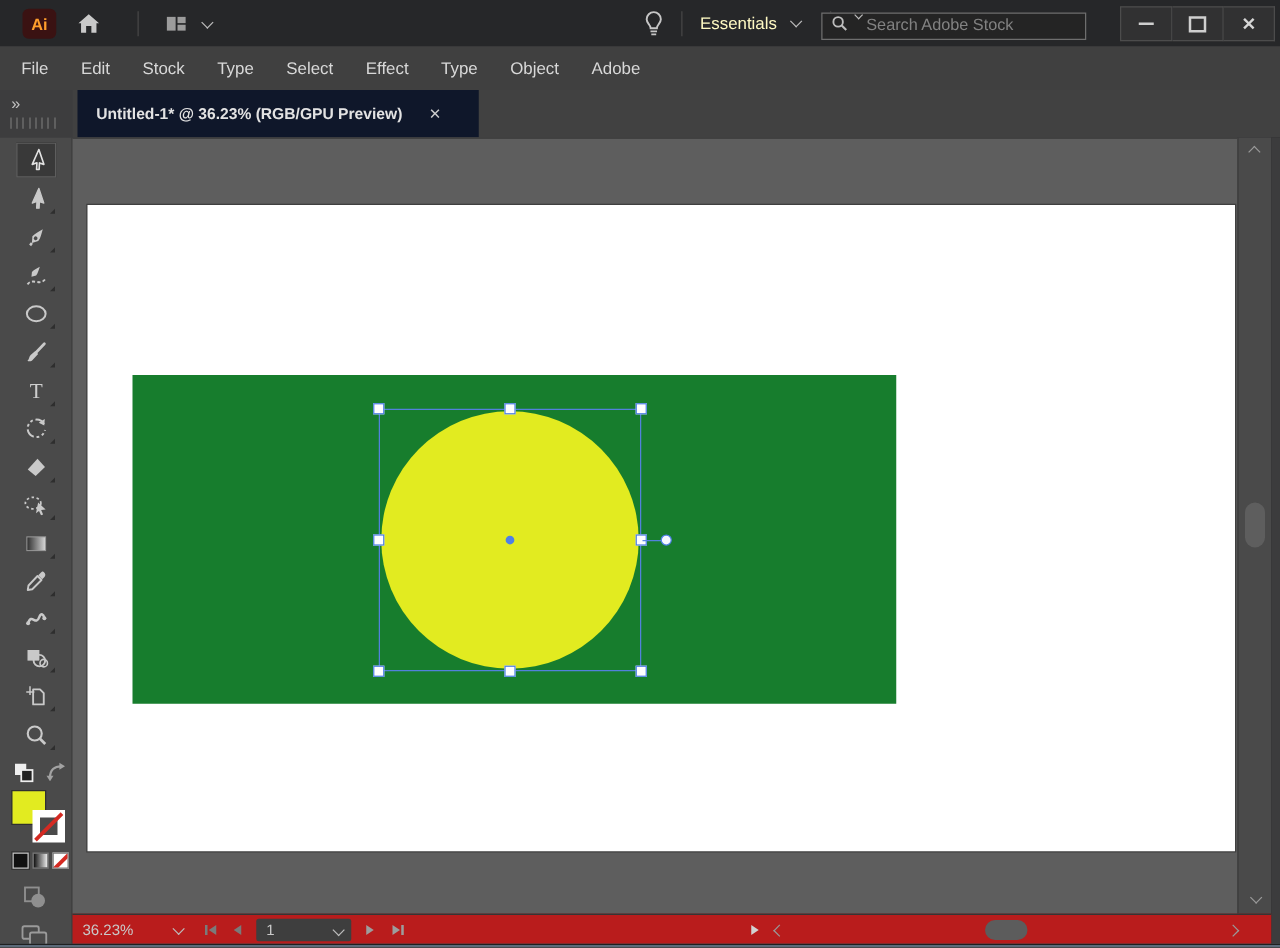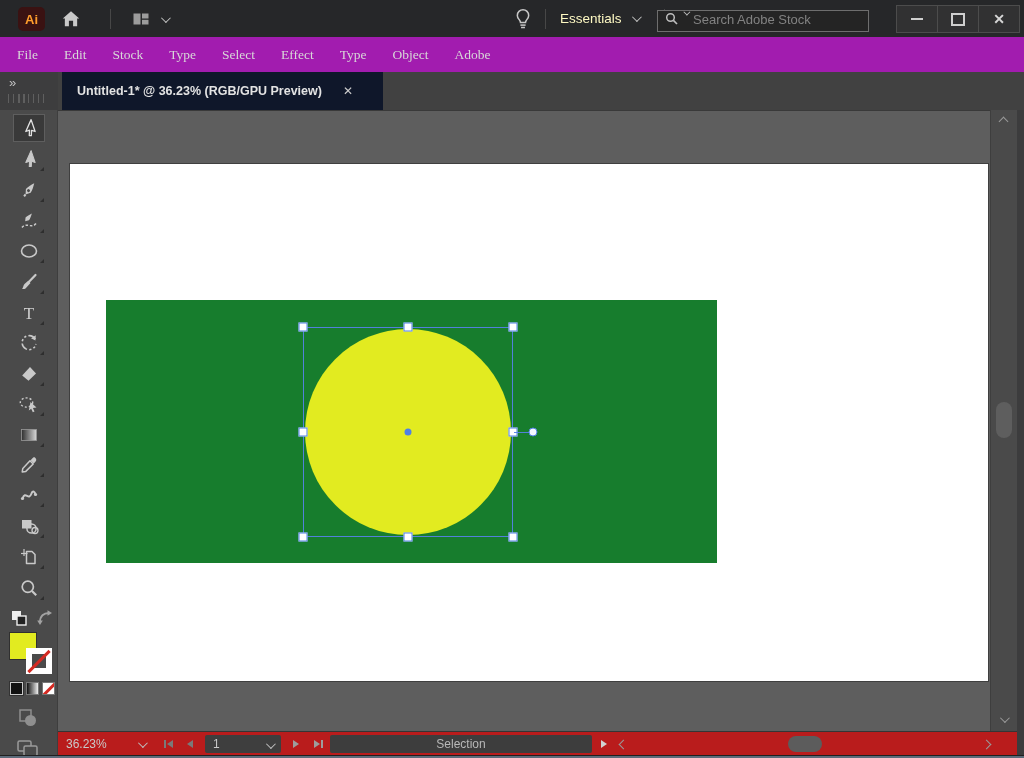--- a/index.html
+++ b/index.html
@@ -29,22 +29,22 @@
   .max-glyph{width:10px;height:9px;border:2px solid #cfcfcf;}
   .x-glyph{color:#d6d6d6;font-size:14px;font-weight:bold;line-height:1;}
   
   .chev{display:inline-block;width:6px;height:6px;border-right:1.6px solid #bdbdbd;border-bottom:1.6px solid #bdbdbd;}
   .chev.down{transform:rotate(45deg) translateY(-2px);}
   .chev.up{transform:rotate(-135deg);}
   .chev.left{transform:rotate(135deg);}
   .chev.right{transform:rotate(-45deg);}
   .chev.small{width:4px;height:4px;border-width:1.4px;}
   
-  .menubar{position:absolute;left:0;top:37px;width:1024px;height:35px;background:#a21caf;
-    display:flex;align-items:flex-end;padding-left:4px;box-sizing:border-box;font-family:Liberation Serif, serif;}
+  .menubar{position:absolute;left:0;top:37px;width:1024px;height:35px;background:#404040;
+    display:flex;align-items:flex-end;padding-left:4px;box-sizing:border-box;}
   .menu-item{color:#d8d8d8;font-size:13.5px;padding:0 13px;line-height:35px;cursor:default;}
   
   .tabrow{position:absolute;left:0;top:72px;width:1024px;height:38px;background:#414141;}
   .panel-header{position:absolute;left:0;top:0;width:58px;height:38px;background:#3d3d3e;}
   .expand-btn{position:absolute;left:9px;top:3px;color:#c2c2c2;font-size:13px;letter-spacing:-1px;}
   .grip{position:absolute;left:8px;top:22px;width:40px;height:9px;
     background:repeating-linear-gradient(90deg,#5f5f5f 0 1.5px,transparent 1.5px 5px);}
   .doc-tab{position:absolute;left:62px;top:0;width:321px;height:38px;background:#0f172a;
     display:flex;align-items:center;}
   .tab-title{color:#e3e3e3;font-size:12.5px;font-weight:bold;padding-left:15px;}
@@ -386,21 +386,20 @@
       <span>1</span>
       <span class="chev down"></span>
     </div>
     <div class="sb nav-btn" style="left:228px">
         <span class="tri r"></span>
       </div>
     <div class="sb nav-btn" style="left:250px">
         <span class="tri r"></span>
         <span class="bar bright"></span>
       </div>
-    <div class="sb sel-field">Selection</div>
     <div class="sb play-btn">
         <span class="tri r" style="border-left-color:#d2d2d2"></span>
       </div>
     <div class="hscroll">
       <span class="chev left" style="left:8px"></span>
       <div class="hthumb"></div>
       <span class="chev right" style="right:10px"></span>
     </div>
   </div>
 

